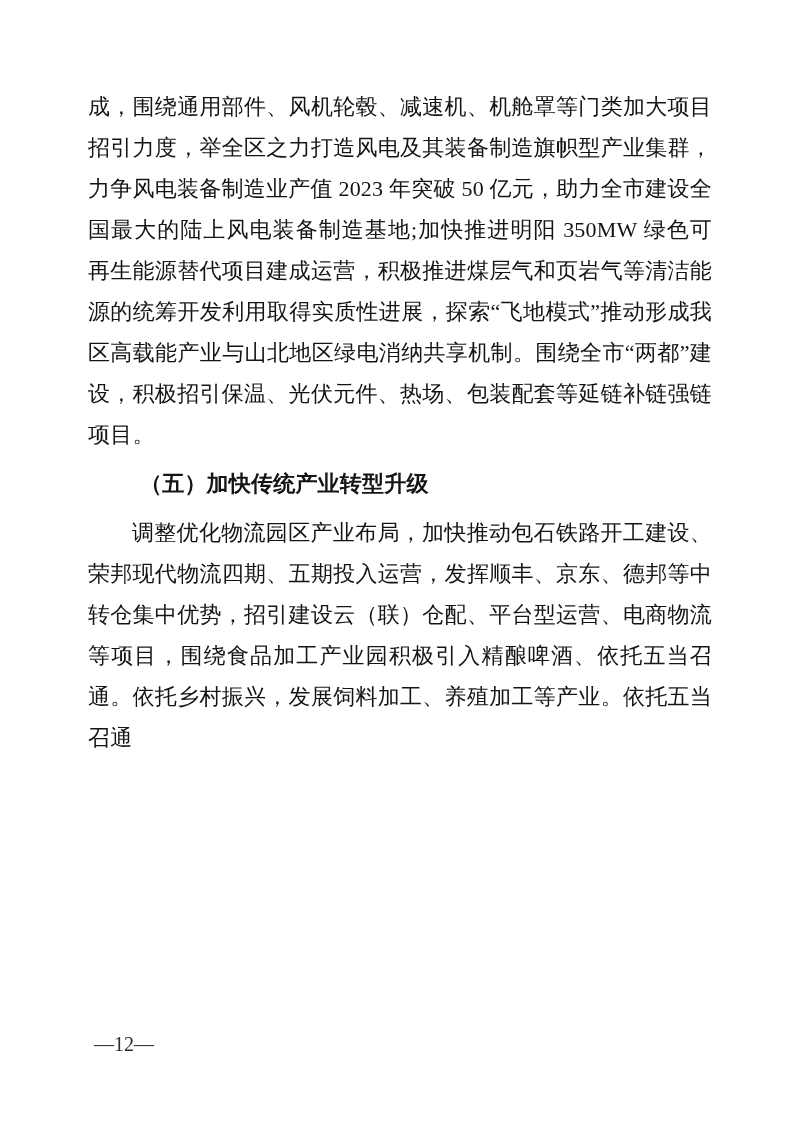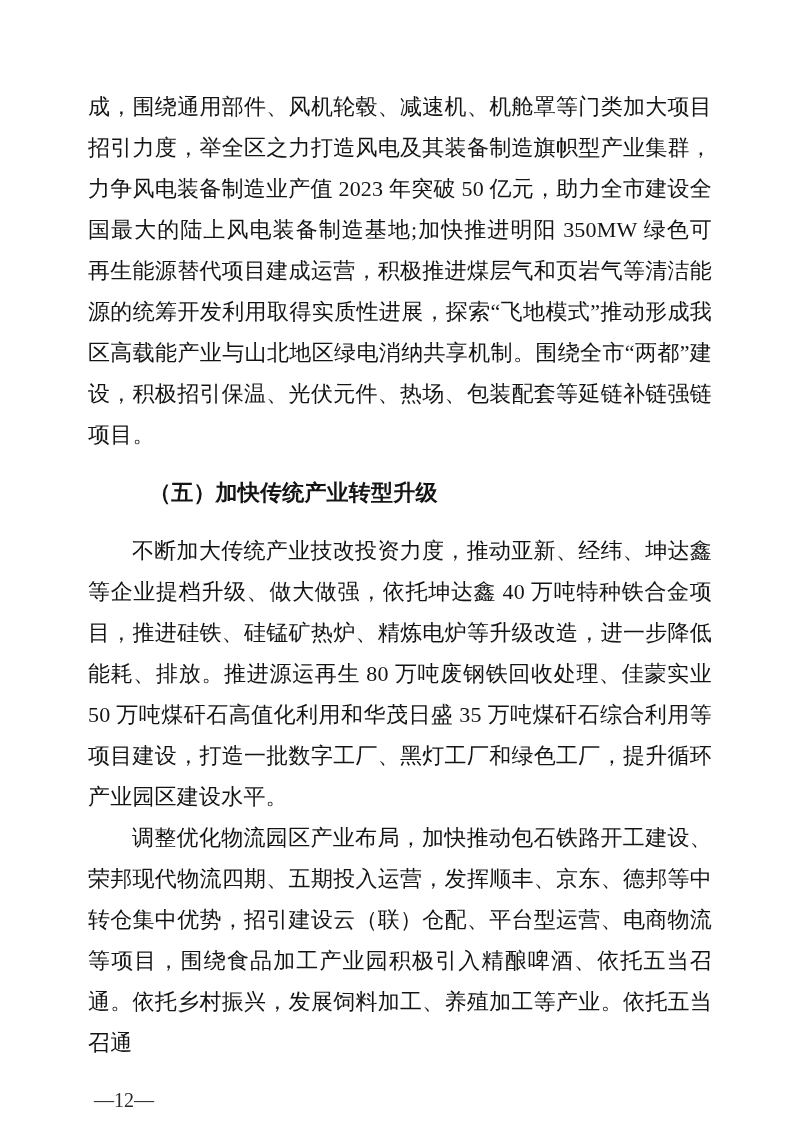--- a/index.html
+++ b/index.html
@@ -34,42 +34,41 @@
     letter-spacing: 0.2px;
   }
   .para {
     margin: 0;
     text-indent: 2em;
   }
   .para.no-indent {
     text-indent: 0;
   }
   .heading {
-    margin: 17px;
+    margin: 8px;
     font-size: 22px;
     line-height: 41px;
     font-weight: bold;
     text-indent: 2em;
     text-align: left;
   }
   .page-number {
     position: absolute;
     left: 94px;
-    top: 1086px;
+    top: 1030px;
     font-size: 20px;
     line-height: 28px;
     color: #2a2a2a;
     letter-spacing: 0px;
     text-align: center;
   }
 </style>
 </head>
 <body>
 
 <div class="page">
   <div class="content">
     <p class="para no-indent">成，围绕通用部件、风机轮毂、减速机、机舱罩等门类加大项目招引力度，举全区之力打造风电及其装备制造旗帜型产业集群，力争风电装备制造业产值 2023 年突破 50 亿元，助力全市建设全国最大的陆上风电装备制造基地;加快推进明阳 350MW 绿色可再生能源替代项目建成运营，积极推进煤层气和页岩气等清洁能源的统筹开发利用取得实质性进展，探索“飞地模式”推动形成我区高载能产业与山北地区绿电消纳共享机制。围绕全市“两都”建设，积极招引保温、光伏元件、热场、包装配套等延链补链强链项目。</p>
     <h3 class="heading">（五）加快传统产业转型升级</h3>
-    <p class="para">不断加大传统产业技改投资力度，推动亚新、经纬、坤达鑫等企业提档升级、做大做强，依托坤达鑫 40 万吨特种铁合金项目，推进硅铁、硅锰矿热炉、精炼电炉等升级改造，进一步降低能耗、排放。推进源运再生 80 万吨废钢铁回收处理、佳蒙实业 50 万吨煤矸石高值化利用和华茂日盛 35 万吨煤矸石综合利用等项目建设，打造一批数字工厂、黑灯工厂和绿色工厂，提升循环产业园区建设水平。</p>
     <p class="para">调整优化物流园区产业布局，加快推动包石铁路开工建设、荣邦现代物流四期、五期投入运营，发挥顺丰、京东、德邦等中转仓集中优势，招引建设云（联）仓配、平台型运营、电商物流等项目，围绕食品加工产业园积极引入精酿啤酒、依托五当召通。依托乡村振兴，发展饲料加工、养殖加工等产业。依托五当召通</p>
   </div>
   <div class="page-number">—12—</div>
 </div>
 
 </body></html>

